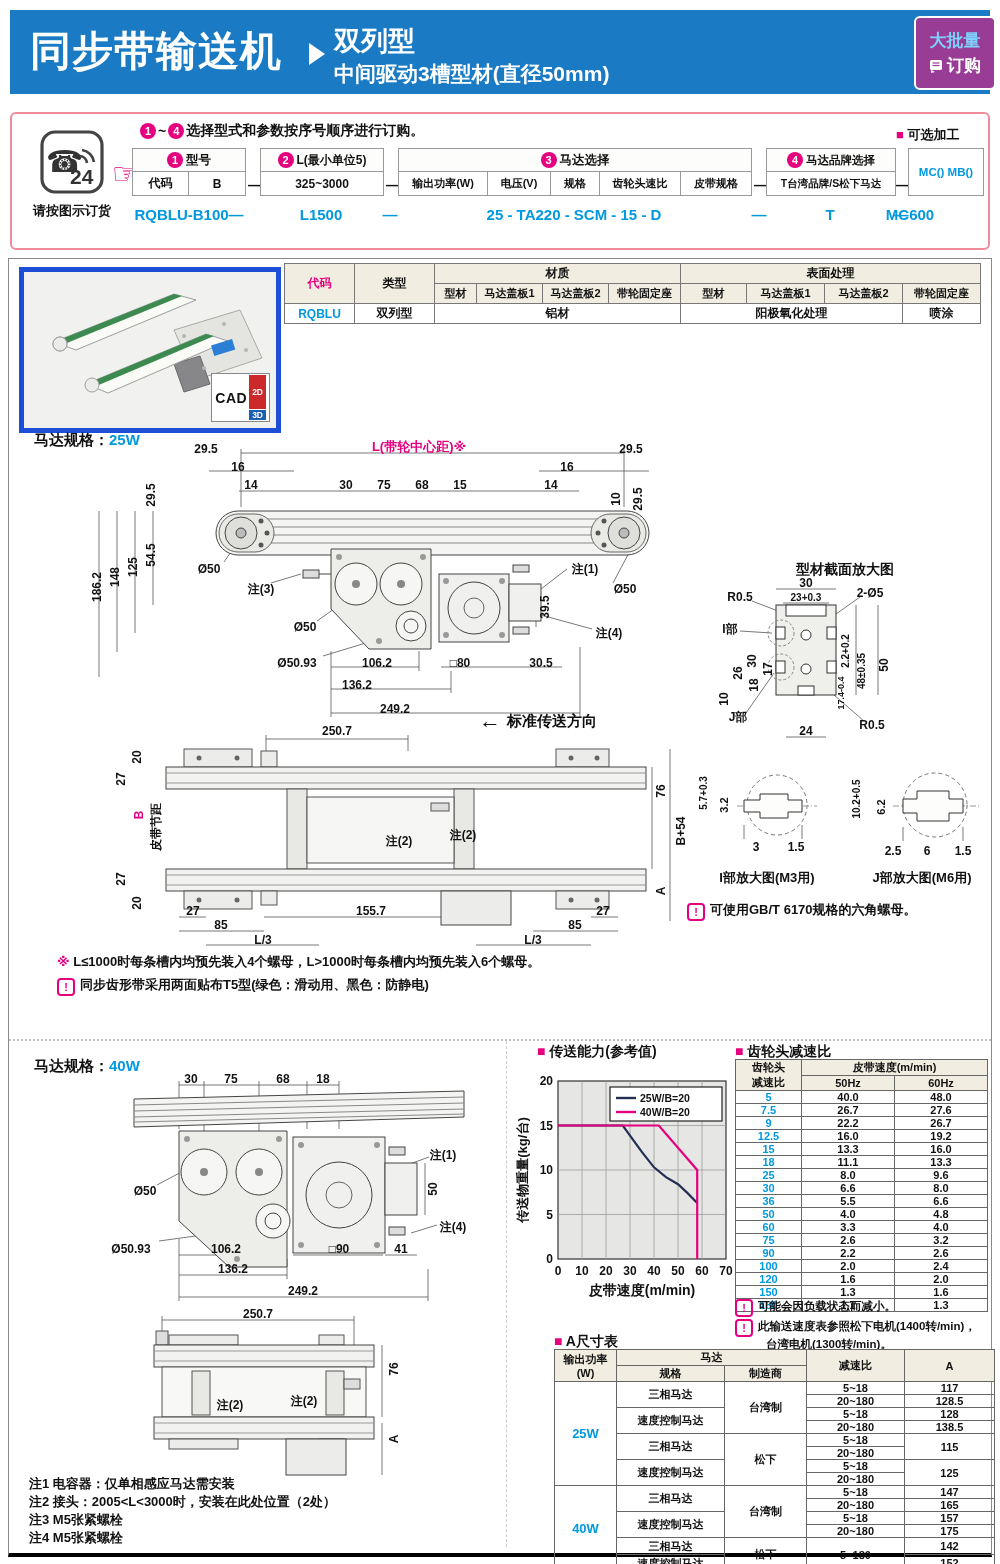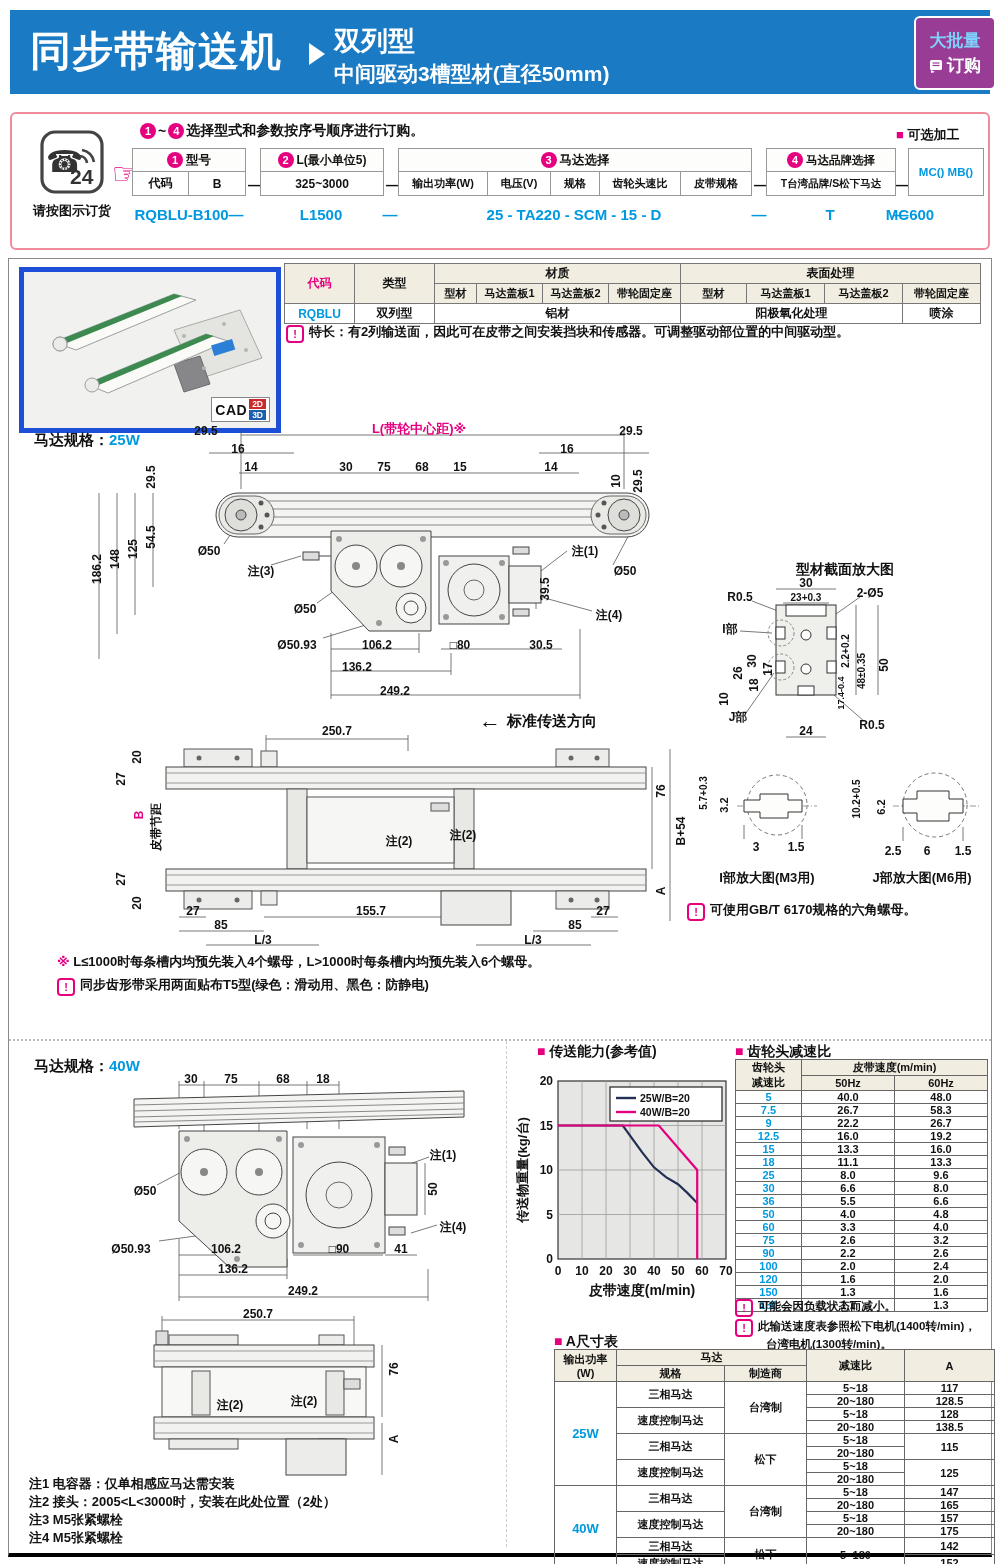--- a/index.html
+++ b/index.html
@@ -34,21 +34,21 @@
   .sec-title::before{content:"■ ";color:#e4007f}
   .opt-val{color:#0099e0;font-weight:bold;font-size:11.5px}
   .ex{position:absolute;color:#0099e0;font-weight:bold;font-size:15px;text-align:center}
   
   .main{left:8px;top:258px;width:982px;height:1294px;border:1px solid #8a8a8a;border-bottom:4px solid #000;background:#fff}
   .photo{left:10px;top:8px;width:252px;height:156px;background:#f1f1ef;border:5px solid #1d4ed8}
   .cadb{right:6px;bottom:6px;position:absolute;display:flex;align-items:center;gap:2px;background:#fff;
         border:1px solid #888;padding:1px 3px}
   .cadb .cad{font-size:14px;font-weight:bold;letter-spacing:0.5px}
   .cadb .col{display:flex;flex-direction:column;gap:1px}
-  .cadb .b2{background:#cc2a2a;color:#fff;font-size:8.5px;font-weight:bold;padding:0 3px;line-height:10px}
+  .cadb .b2{background:#cc2a2a;color:#fff;font-size:8.5px;font-weight:bold;padding:12px 3px;line-height:10px}
   .cadb .b3{background:#1b5fae;color:#fff;font-size:8.5px;font-weight:bold;padding:0 3px;line-height:10px}
   table.spec{border-collapse:collapse;font-size:12px;text-align:center;table-layout:fixed}
   .spec th,.spec td{border:1px solid #777;padding:0;height:19px;overflow:hidden;font-weight:bold}
   .spec th{background:#f1ede0}
   .mag{color:#e4007f}
   .blue{color:#0099e0}
   .note-line{font-size:13px;font-weight:bold;white-space:nowrap}
   .note-ic{display:inline-block;width:14px;height:14px;border:2px solid #e4007f;border-radius:4px;color:#e4007f;
            font-weight:bold;font-size:11px;line-height:14px;text-align:center;margin-right:5px;vertical-align:-2px}
   .note-ic::before{content:"!"}
@@ -240,29 +240,26 @@
       <tr>
         <td class="blue">RQBLU</td>
         <td>双列型</td>
         <td colspan="4">铝材</td>
         <td colspan="3">阳极氧化处理</td>
         <td>喷涂</td>
       </tr>
     </tbody>
       </table>
 
-    <div class="abs note-line" style="left:277px;top:64px">
-      <span class="note-ic"></span><span>特长：有2列输送面，因此可在皮带之间安装挡块和传感器。可调整驱动部位置的中间驱动型。</span>
-    </div>
 
     <div class="abs mot-label" style="left:25px;top:172px">
       <span>马达规格：</span><span class="blue">25W</span>
     </div>
 
-    <div class="abs" style="left:80px;top:160px;width:612px;height:282px">
+    <div class="abs" style="left:80px;top:178px;width:612px;height:282px">
       <svg width="612" height="282" viewBox="0 0 612 282">
         <g stroke="#555" stroke-width="0.8" fill="none">
           <line x1="152" y1="16" x2="535" y2="16"></line>
           <line x1="152" y1="70" x2="152" y2="12"></line>
             <line x1="535" y1="70" x2="535" y2="12"></line>
           <line x1="120" y1="34" x2="205" y2="34"></line>
             <line x1="450" y1="34" x2="560" y2="34"></line>
           <line x1="150" y1="54" x2="490" y2="54"></line>
           <line x1="10" y1="74" x2="10" y2="240"></line>
             <line x1="28" y1="74" x2="28" y2="215"></line>
@@ -589,21 +586,21 @@
       </thead>
       <tbody>
           <tr>
             <td class="g-ratio">5</td>
             <td>40.0</td>
             <td>48.0</td>
           </tr>
           <tr>
             <td class="g-ratio">7.5</td>
             <td>26.7</td>
-            <td>58.3</td>
+            <td>27.6</td>
           </tr>
           <tr>
             <td class="g-ratio">9</td>
             <td>22.2</td>
             <td>26.7</td>
           </tr>
           <tr>
             <td class="g-ratio">12.5</td>
             <td>16.0</td>
             <td>19.2</td>

